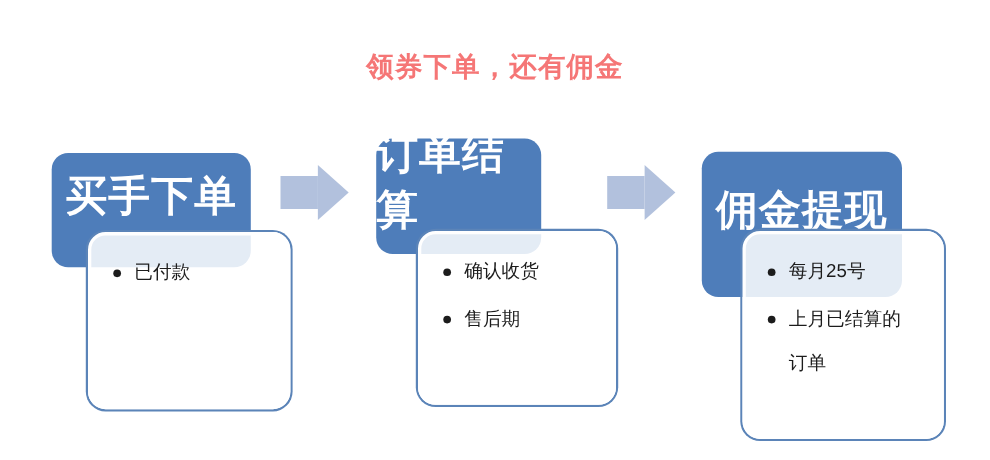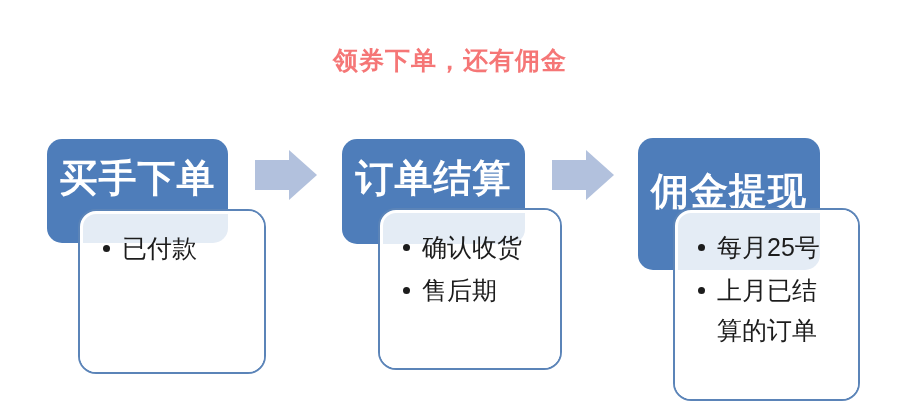--- a/index.html
+++ b/index.html
@@ -13,40 +13,40 @@
     color:#f57676; letter-spacing:1px;
   }
   .step-header {
     position:absolute; z-index:1;
     background:#4e7dba; border-radius:15px;
     color:#ffffff; font-weight:bold; font-size:38px;
     display:flex; align-items:center; justify-content:center;
     padding-bottom:26px; box-sizing:border-box; letter-spacing:1px;
   }
   .hdr1 { left:47px;  top:139px; width:181px; height:104px; }
-  .hdr2 { left:342px; top:139px; width:183px; height:105px; }
+  .hdr2 { left:342px; top:126px; width:150px; height:105px; }
   .hdr3 { left:638px; top:138px; width:182px; height:132px; }
   .step-sub {
     position:absolute; z-index:2;
     background:rgba(255,255,255,0.85);
     border:3px solid #ffffff;
     box-shadow:0 0 0 2px #5b84b8;
     border-radius:16px; box-sizing:border-box;
   }
   .sub1 { left:80px;  top:211px; width:184px; height:161px; }
   .sub2 { left:380px; top:210px; width:180px; height:158px; }
   .sub3 { left:675px; top:210px; width:183px; height:189px; }
   .bullets { padding:14px 6px 0 18px; }
   .bullet-item { display:flex; margin-bottom:3px; }
   .bullet-dot {
     width:7px; height:7px; border-radius:50%;
     background:#1c1c1c; margin:17px 12px 0 2px; flex:none;
   }
   .bullet-text {
-    font-size:25px; line-height:40px; color:#1c1c1c; max-width:112px;
+    font-size:17px; line-height:40px; color:#1c1c1c; max-width:112px;
   }
   .arrow { position:absolute; width:62px; height:50px; z-index:0; }
   .arr1 { left:255px; top:150px; }
   .arr2 { left:552px; top:150px; }
   .arrow-body {
     position:absolute; left:0; top:10px; width:34px; height:30px;
     background:#b2c1dd;
   }
   .arrow-head {
     position:absolute; left:34px; top:0; width:0; height:0;

